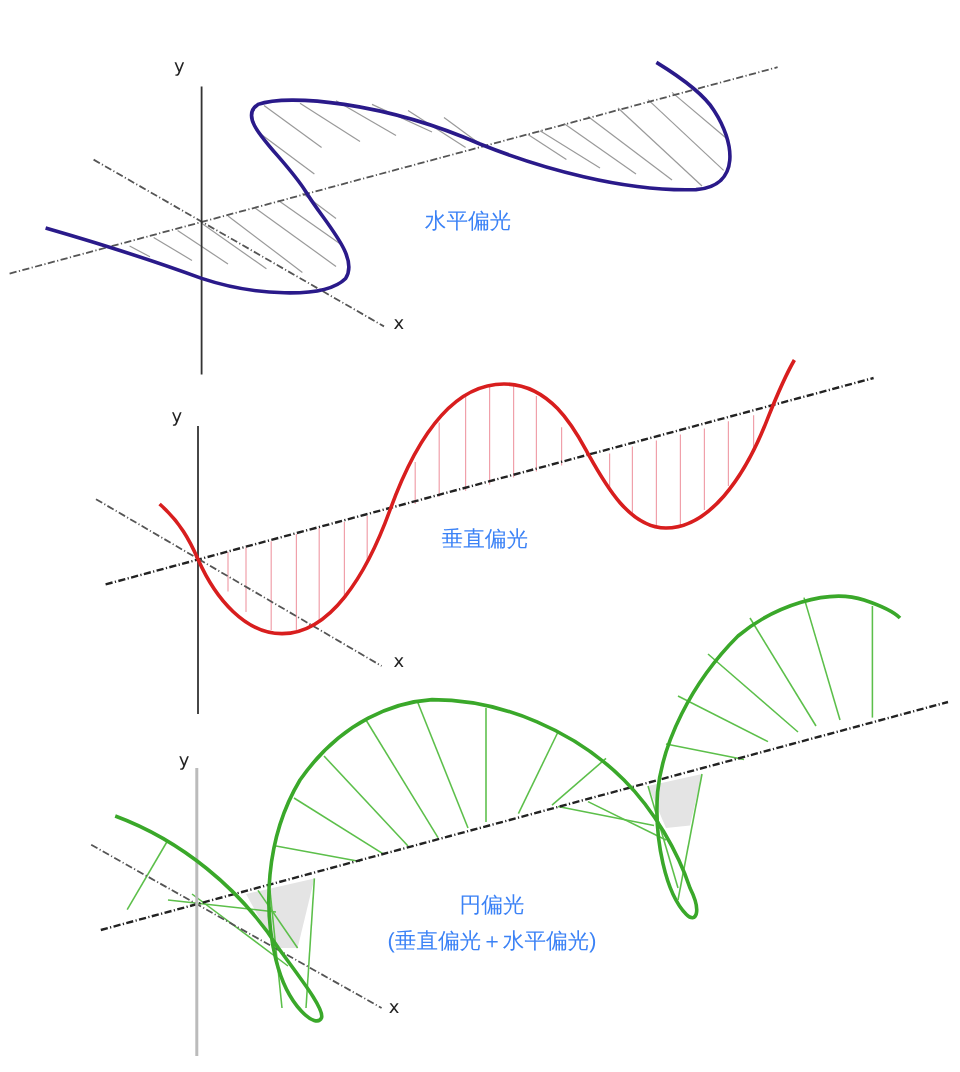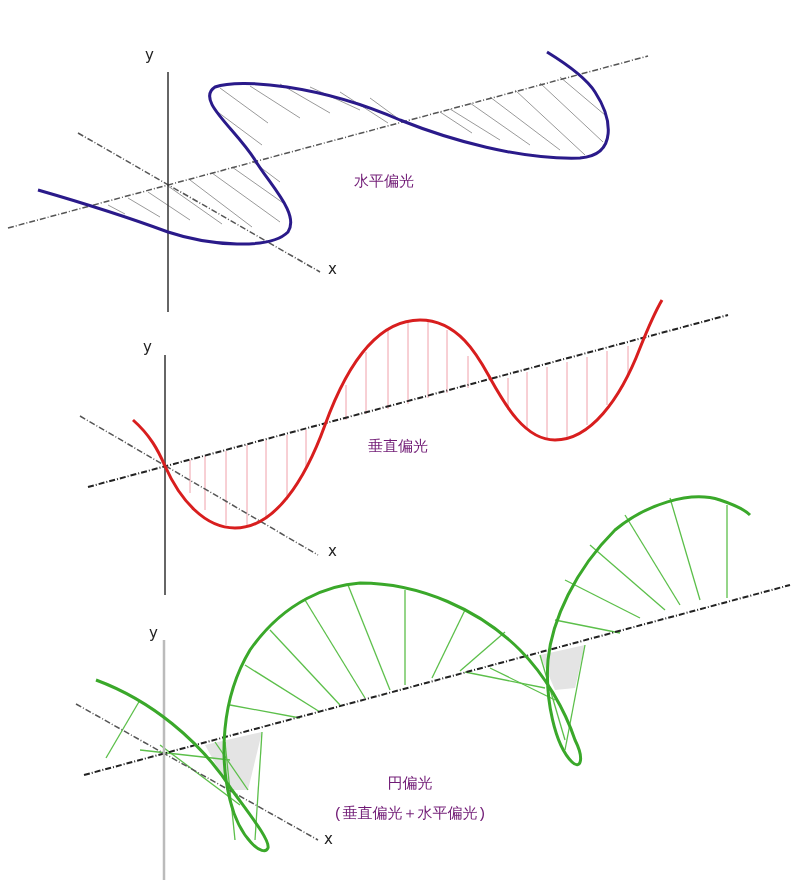--- a/index.html
+++ b/index.html
@@ -1,23 +1,23 @@
 <!DOCTYPE html>
 <html><head>
 <meta charset="utf-8">
 <style>
   html, body { margin:0; padding:0; background:#ffffff; }
   body { width:800px; height:893px; position:relative; overflow:hidden;
          font-family:"DejaVu Sans", sans-serif; }
   svg { position:absolute; left:0; top:0; }
-  .label { position:absolute; font-size:15px; color:#701a75; white-space:nowrap;
-           font-family:Liberation Mono, monospace; }
+  .label { position:absolute; font-size:18px; color:#3b82f6; white-space:nowrap;
+           font-family:Liberation Sans, sans-serif; }
   .axlabel { position:absolute; font-size:15px; color:#222;
              font-family:"DejaVu Sans", sans-serif; }
-  .center { text-align:center;margin-top:32px; }
+  .center { text-align:center; }
 </style>
 </head>
 <body>
 
 <svg width="800" height="893" viewBox="0 0 800 893">
 
   <g>
 
     <g stroke="#9a9a9a" stroke-width="1">
       <line x1="108" y1="205" x2="125" y2="214"></line>

